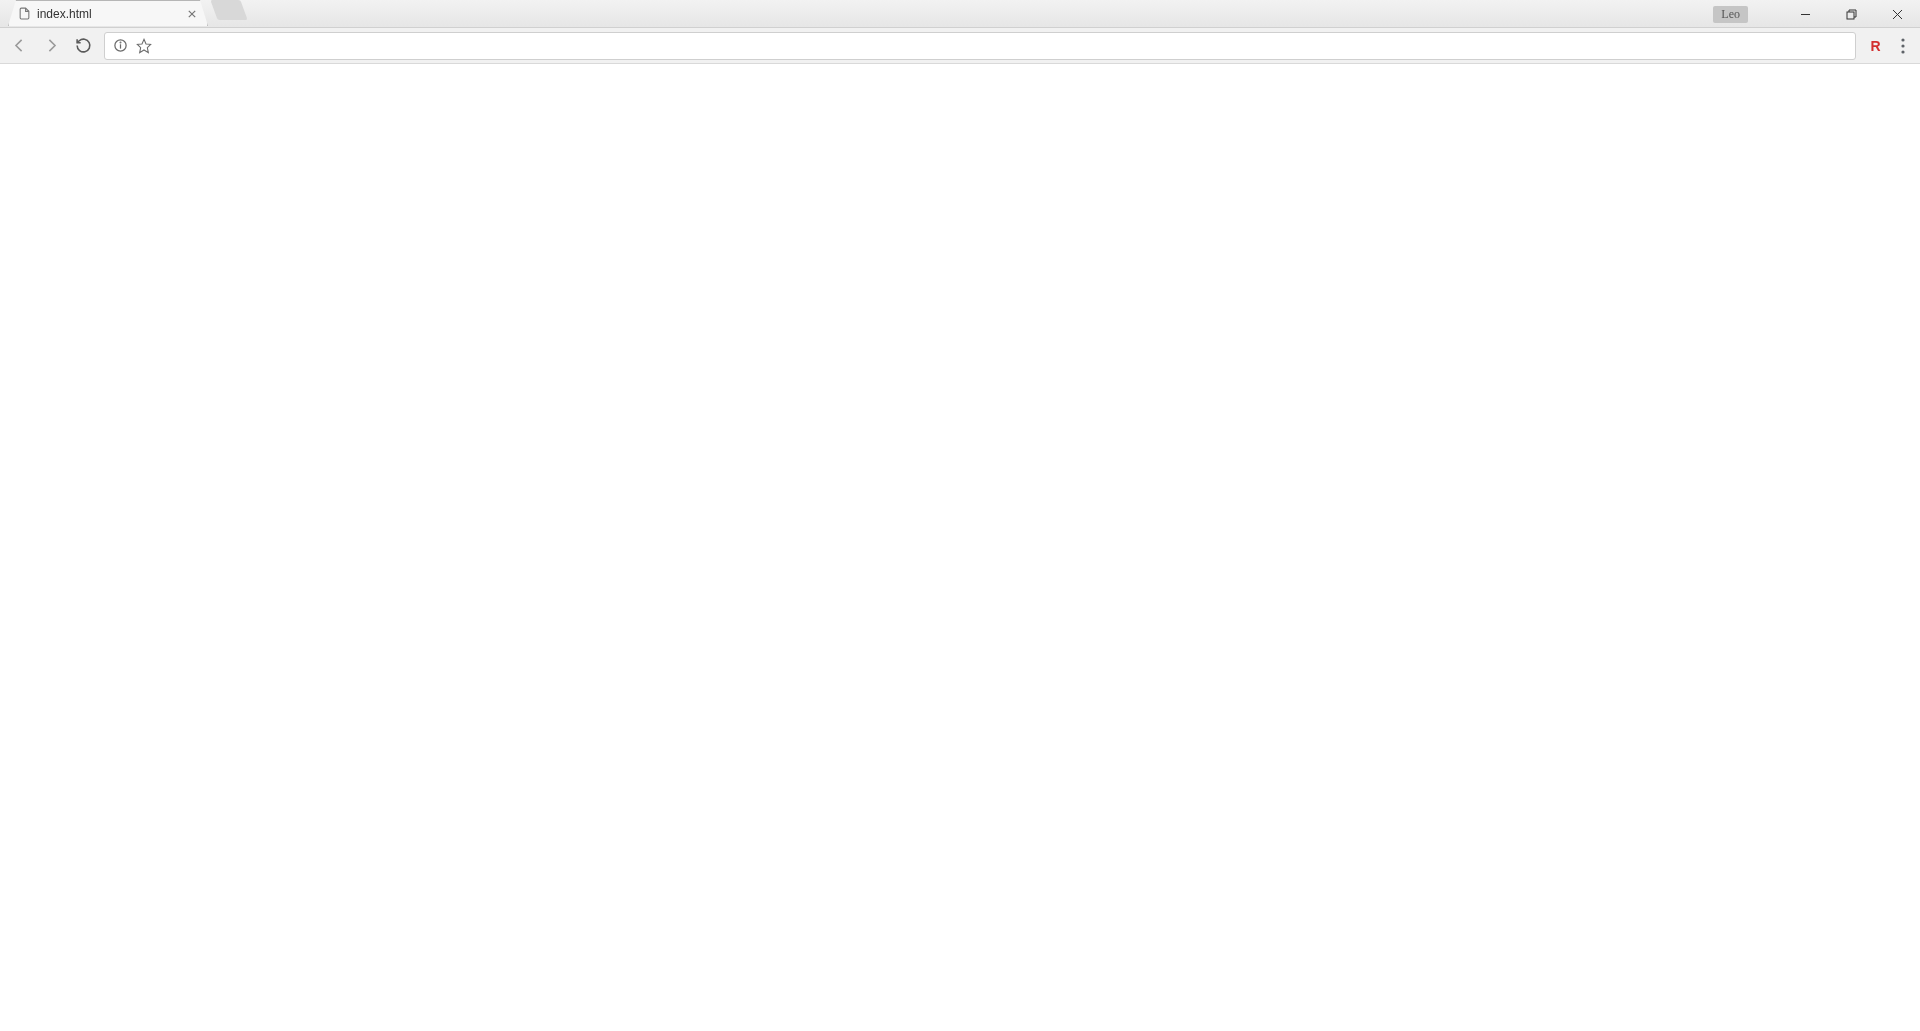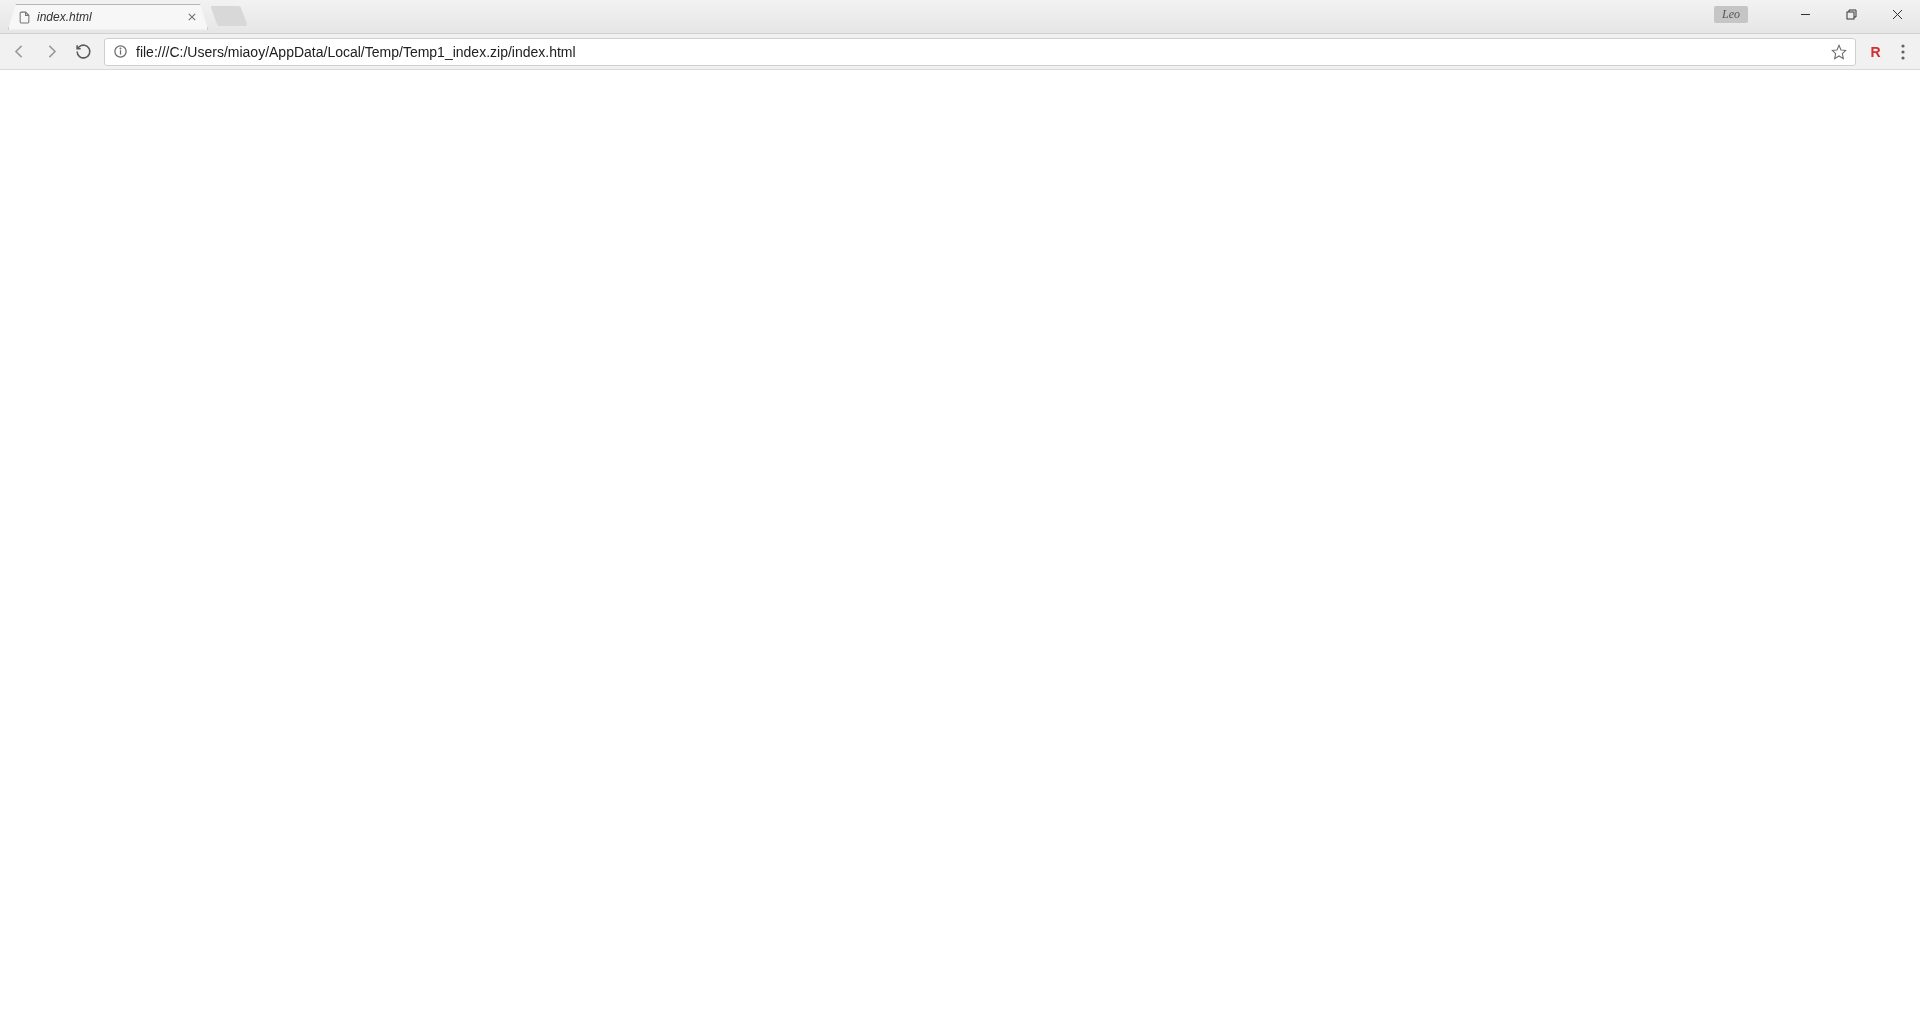--- a/index.html
+++ b/index.html
@@ -2,28 +2,27 @@
 <html><head>
   <meta charset="utf-8">
   <style>
     * { margin: 0; padding: 0; box-sizing: border-box; font-family: "Segoe UI", Tahoma, sans-serif; }
     html, body { width: 100%; height: 100%; background: #ffffff; overflow: hidden; }
 
     .chrome-window { width: 1920px; height: 1031px; display: flex; flex-direction: column; background: #ffffff; }
 
     
     .tab-strip {
-      height: 34px;
+      height: 28px;
       background: linear-gradient(#f2f2f2, #e6e6e6);
       border-bottom: 1px solid #d0d0d0;
       display: flex;
-      align-items: center;
+      align-items: flex-start;
       position: relative;
       padding-left: 8px;
-      font-style: italic;
     }
     .tab {
       width: 200px;
       height: 26px;
       background: #f7f7f7;
       border: 1px solid #b6b6b6;
       border-bottom: none;
       display: flex;
       align-items: center;
       padding: 0 8px;
@@ -196,21 +195,20 @@
     </div>
 
     <div class="omnibox">
       <span class="info-icon">
         <svg viewBox="0 0 24 24" fill="none" stroke="currentColor" stroke-width="2">
           <circle cx="12" cy="12" r="9"></circle>
           <line x1="12" y1="10" x2="12" y2="17"></line>
           <circle cx="12" cy="7" r="0.6" fill="currentColor"></circle>
         </svg>
       </span>
-      <span class="url-text">file:///C:/Users/miaoy/AppData/Local/Temp/Temp1_index.zip/index.html</span>
       <span class="star-icon">
         <svg viewBox="0 0 24 24" fill="none" stroke="currentColor" stroke-width="1.6">
           <polygon points="12 2 15 9 22 9.5 17 14.5 18.5 22 12 18 5.5 22 7 14.5 2 9.5 9 9"></polygon>
         </svg>
       </span>
     </div>
 
     <span class="ext-icon">R</span>
 
     <div class="menu-btn">

